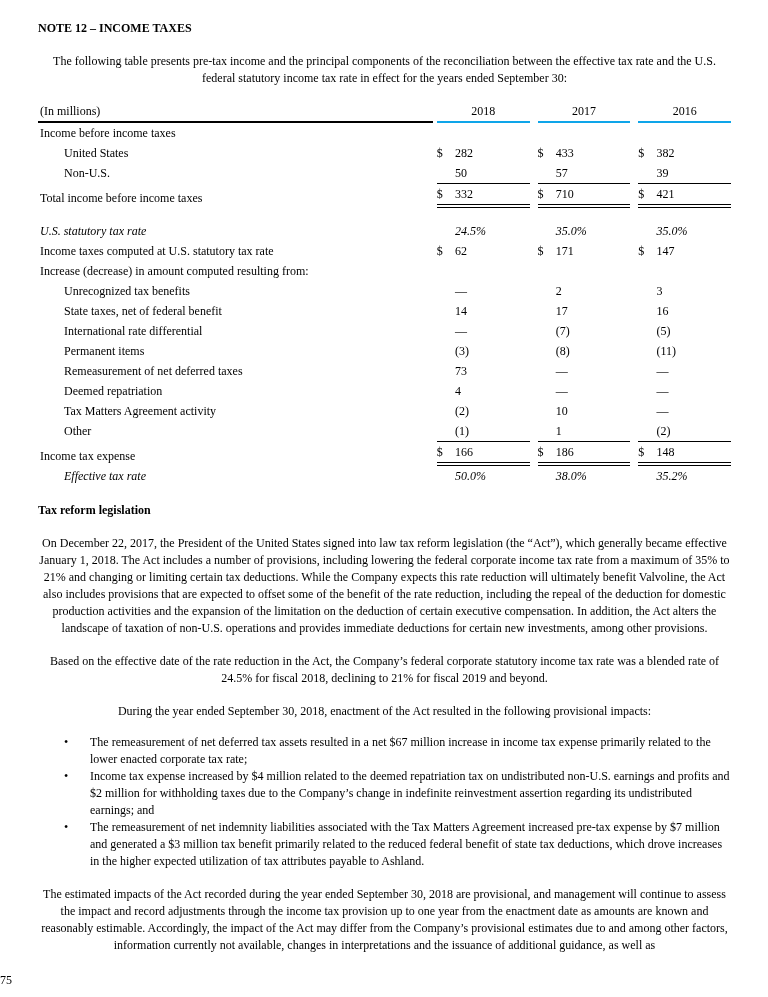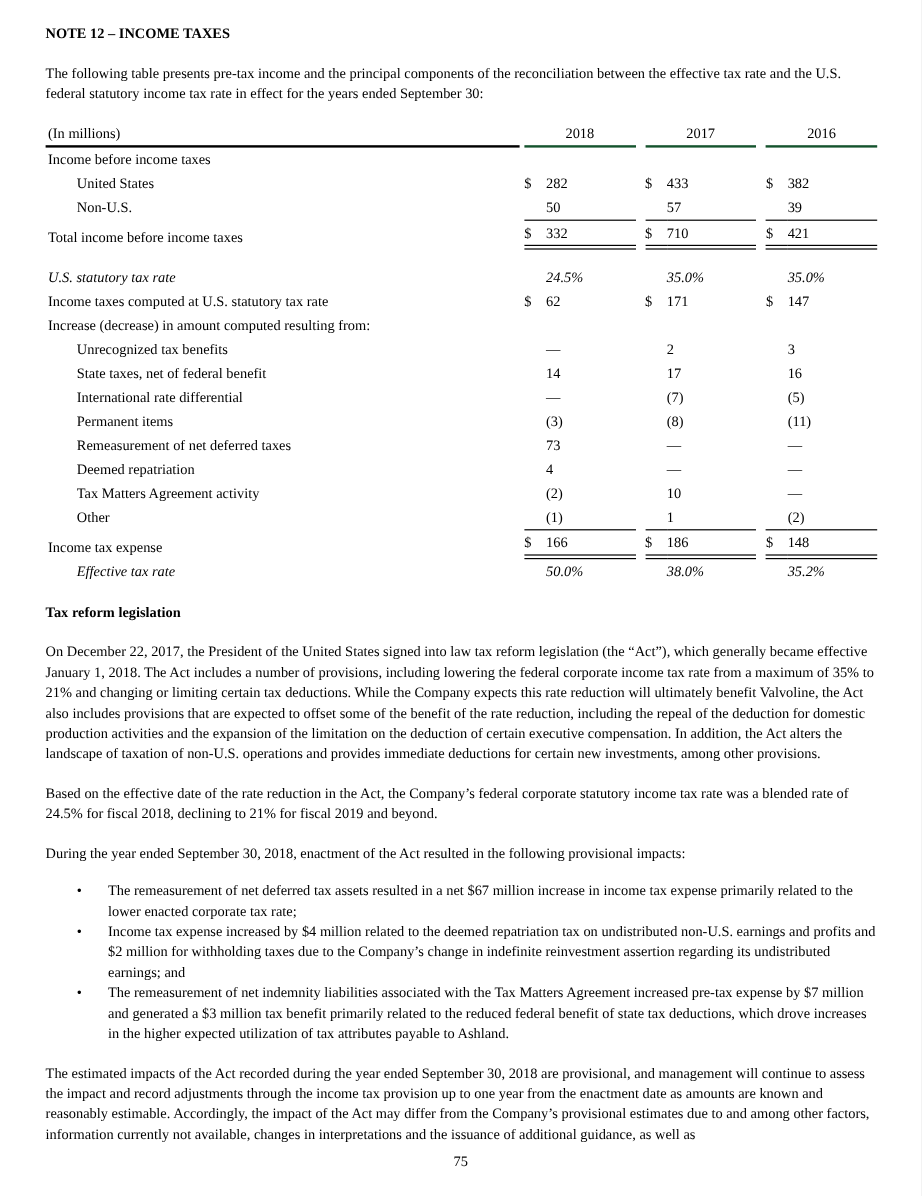--- a/index.html
+++ b/index.html
@@ -2,45 +2,45 @@
 <html><head>
 <meta charset="utf-8">
 <style>
   html,body{margin:0;padding:0;background:#e8e8e8;}
   .page{
     position:relative;width:768px;height:997px;margin:0 auto;background:#ffffff;color:#000;
     font-family:"Liberation Serif","DejaVu Serif",serif;font-size:12px;line-height:17px;
     box-sizing:border-box;padding:20px 37px 0 38px;overflow:hidden;
   }
   .title{font-weight:bold;margin:0;}
-  p{margin:16px 0 0 0;text-align:left;}
+  p{margin:16px 0 0 0;text-align:center;}
   .h2{font-weight:bold;margin:16px 0 0 0;}
 
   table.fin{border-collapse:separate;border-spacing:0;width:100%;margin-top:14px;font-size:12px;table-layout:fixed;}
   col.c-lbl{width:392px}
   col.c-sp1{width:4px}
   col.c-cur{width:18px}
   col.c-val{width:74px}
   col.c-sp{width:8px}
   th,td{padding:3px 0;line-height:14px;font-weight:normal;vertical-align:bottom;}
   th.lbl{text-align:left;padding-left:2px;border-bottom:2px solid #000;}
-  th.yr{text-align:center;border-bottom:2px solid #14532d;}
+  th.yr{text-align:center;border-bottom:2px solid #0ea5e9;}
   th.sp{border-bottom:none;}
   td.lbl{text-align:left;padding-left:2px;}
   td.lbl.ind{padding-left:26px;}
   td.cur{text-align:left;}
   td.val{text-align:left;padding-right:4px;}
   tr.it{font-style:italic;margin-top:12px;}
   tr.total td.cur, tr.total td.val{border-top:1px solid #000;border-bottom:4px double #000;}
   tr.spacer td{height:13px;padding:0;}
 
   ul.bullets{margin:14px 0 0 0;padding:0;list-style:none;}
   ul.bullets li{position:relative;padding-left:52px;margin:0;}
   ul.bullets li .dot{position:absolute;left:26px;top:0;}
-  .footer{position:absolute;bottom:20px;left:0;width:100%;text-align:center;}
+  .footer{position:absolute;bottom:8px;left:0;width:100%;}
 </style>
 </head>
 <body>
 
 <div class="page">
 
   <div class="title">NOTE 12 – INCOME TAXES</div>
 
   <p>The following table presents pre-tax income and the principal components of the reconciliation between the effective tax rate and the U.S. federal statutory income tax rate in effect for the years ended September 30:</p>
 

